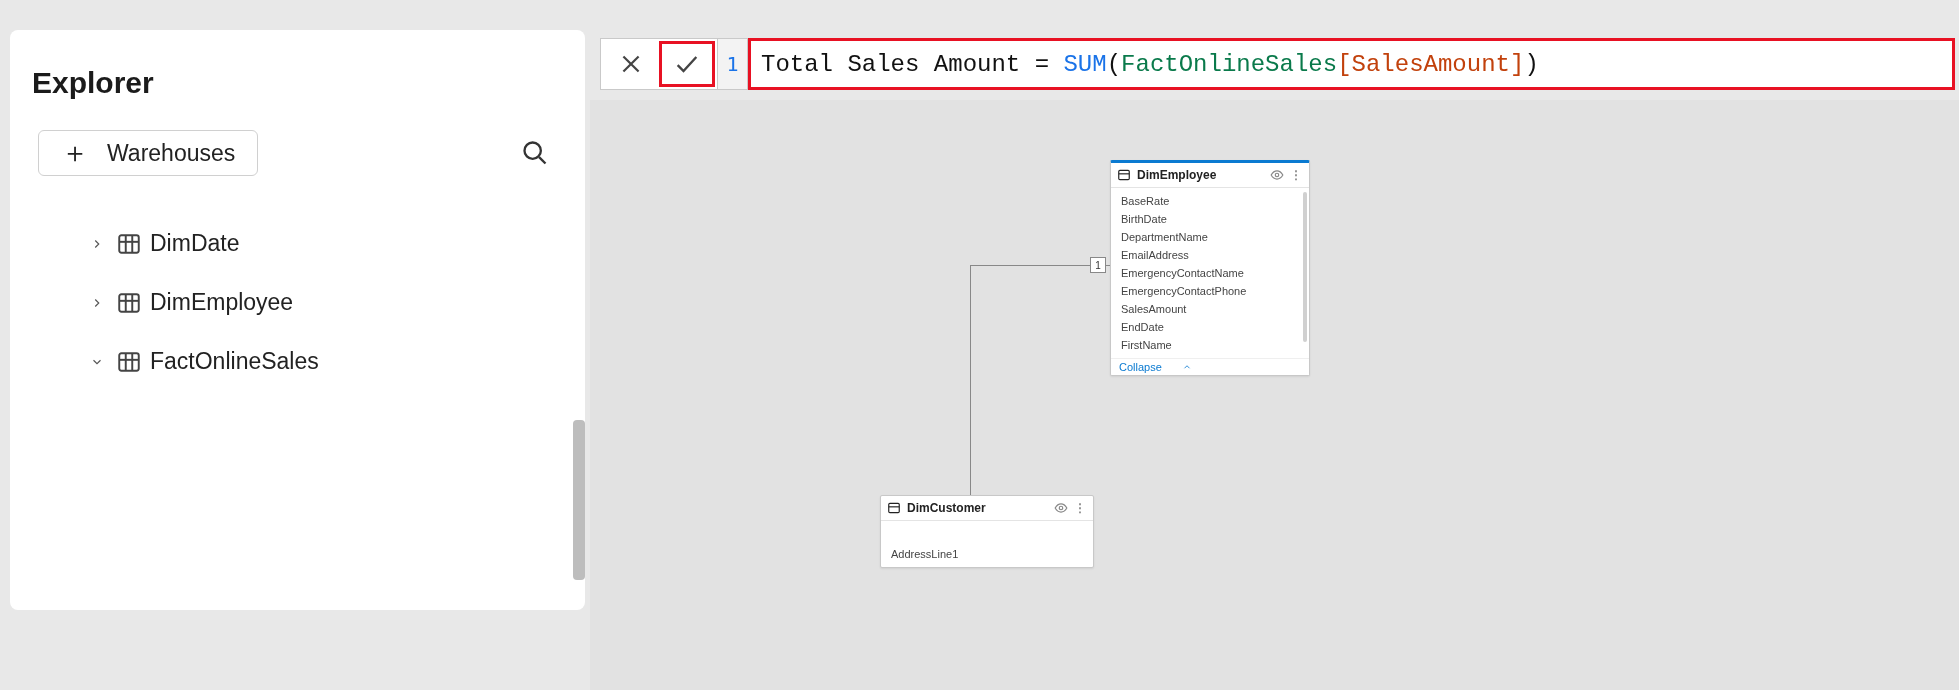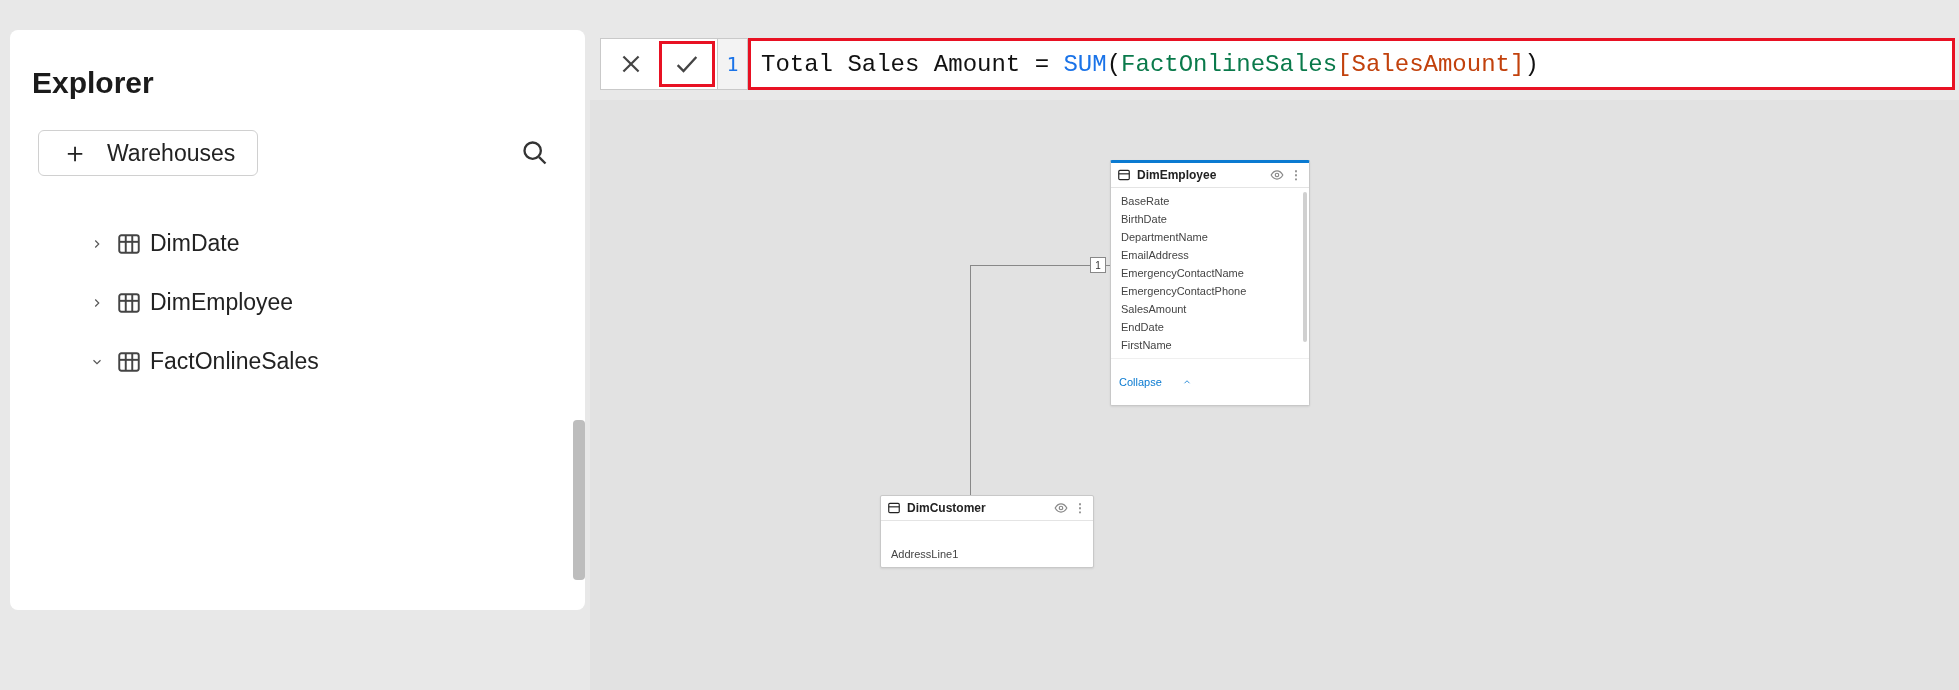--- a/index.html
+++ b/index.html
@@ -40,21 +40,21 @@
   .rel-line-v { position: absolute; background: #888; width: 1px; }
   .rel-badge { position: absolute; width: 16px; height: 16px; background: #fff; border: 1px solid #888; font-size: 10px; display:flex; align-items:center; justify-content:center; color:#333;}
 
   .table-card { position: absolute; background: #fff; border: 1px solid #c8c8c8; border-radius: 2px; box-shadow: 0 1px 2px rgba(0,0,0,0.08); width: 200px; }
   .table-card.focused { border-top: 3px solid #0a7ad1; }
   .tc-head { display: flex; align-items: center; gap: 6px; padding: 5px 6px; border-bottom: 1px solid #e4e4e4; font-size: 12px; font-weight: 600; color: #222; }
   .tc-head .spacer { flex: 1; }
   .tc-body { padding: 4px 0; max-height: 180px; overflow: hidden; position: relative; }
   .tc-col { font-size: 11px; color: #444; padding: 3px 10px; cursor: default; }
   .tc-scroll { position: absolute; right: 2px; top: 4px; width: 4px; height: 150px; background: #d0d0d0; border-radius: 2px; }
-  .tc-foot { padding: 17px 8px; font-size: 11px; color: #0a7ad1; border-top: 1px solid #efefef; cursor: pointer; display:flex; align-items:center; gap:20px;}
+  .tc-foot { padding: 2px 8px; font-size: 11px; color: #0a7ad1; border-top: 1px solid #efefef; cursor: pointer; display:flex; align-items:center; gap:20px;}
   .eye { color:#888; }
   .dots { color:#888; font-weight:700; letter-spacing:1px;}
 
   svg { display: block; }
 </style>
 </head>
 <body>
 <div id="app">
 
   <aside class="sidebar">

